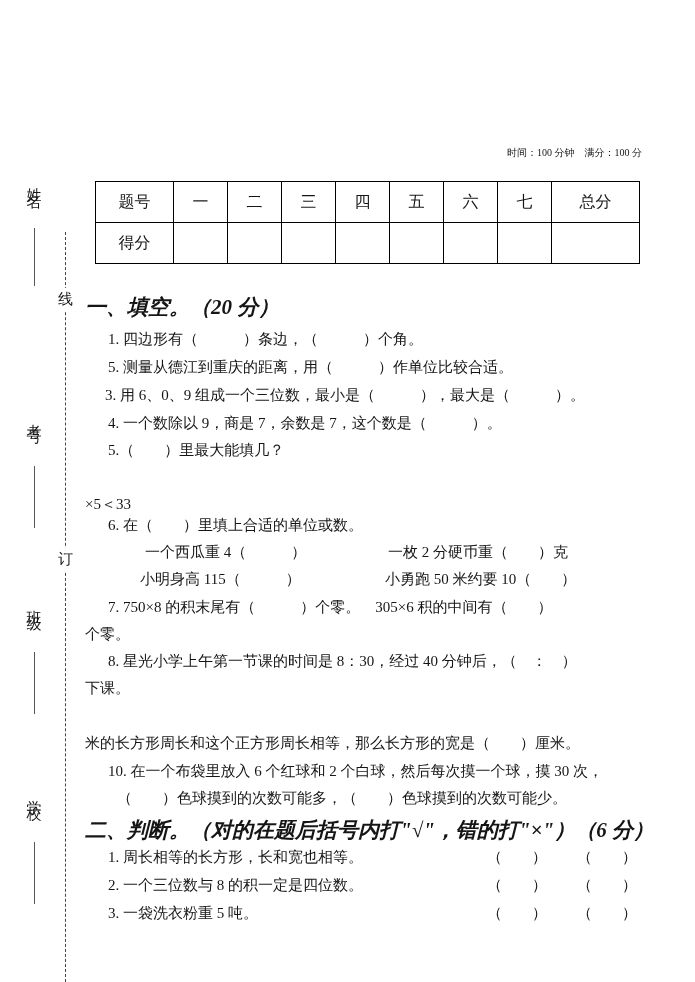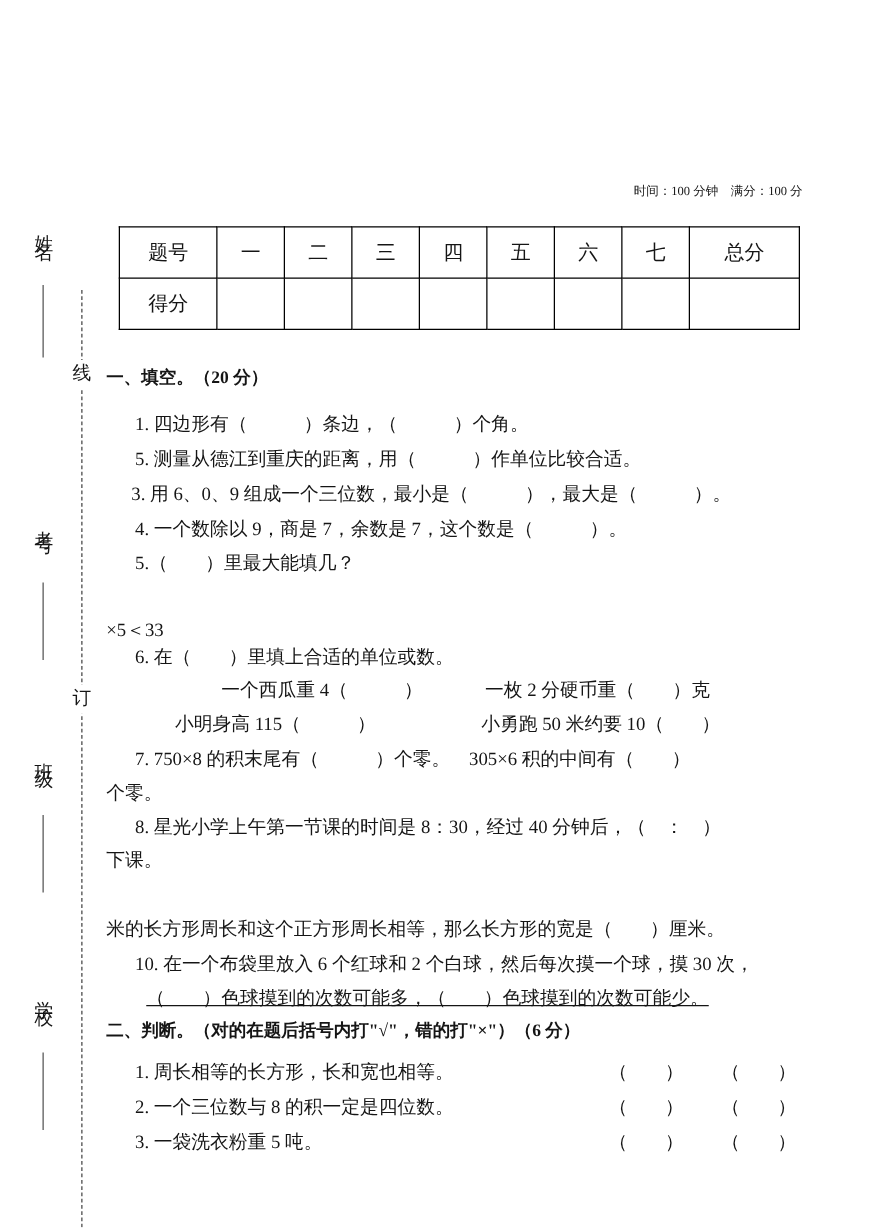--- a/index.html
+++ b/index.html
@@ -39,23 +39,24 @@
     border: 1.5px solid #000;
     height: 41px;
     text-align: center;
     vertical-align: middle;
     font-size: 16px;
     font-weight: normal;
     white-space: pre;
   }
   .heading {
     position: absolute;
-    font-size: 14px;
+    font-size: 21px;
     font-weight: 600;
     white-space: pre;
+    font-style: italic;
   }
   .line {
     position: absolute;
     font-size: 15px;
     white-space: pre;
   }
   .vlabel {
     position: absolute;
     writing-mode: vertical-rl;
     font-size: 15px;
@@ -144,31 +145,31 @@
 
   <div class="heading" style="left:85px; top:293px;">一、填空。（20 分）</div>
 
   <div class="line" style="left:108px; top:330px;">1. 四边形有（　　　）条边，（　　　）个角。</div>
   <div class="line" style="left:108px; top:358px;">5. 测量从德江到重庆的距离，用（　　　）作单位比较合适。</div>
   <div class="line" style="left:105px; top:386px;">3. 用 6、0、9 组成一个三位数，最小是（　　　），最大是（　　　）。</div>
   <div class="line" style="left:108px; top:414px;">4. 一个数除以 9，商是 7，余数是 7，这个数是（　　　）。</div>
   <div class="line" style="left:108px; top:441px;">5.（　　）里最大能填几？</div>
   <div class="line" style="left:85px;  top:495px;">×5＜33</div>
   <div class="line" style="left:108px; top:516px;">6. 在（　　）里填上合适的单位或数。</div>
-  <div class="line" style="left:145px; top:543px;margin-left:32px;">一个西瓜重 4（　　　）</div>
+  <div class="line" style="left:145px; top:543px;">一个西瓜重 4（　　　）</div>
   <div class="line" style="left:388px; top:543px;">一枚 2 分硬币重（　　）克</div>
   <div class="line" style="left:140px; top:570px;">小明身高 115（　　　）</div>
   <div class="line" style="left:385px; top:570px;">小勇跑 50 米约要 10（　　）</div>
   <div class="line" style="left:108px; top:598px;">7. 750×8 的积末尾有（　　　）个零。　305×6 积的中间有（　　）</div>
   <div class="line" style="left:85px;  top:625px;">个零。</div>
   <div class="line" style="left:108px; top:652px;">8. 星光小学上午第一节课的时间是 8：30，经过 40 分钟后，（　：　）</div>
   <div class="line" style="left:85px;  top:679px;">下课。</div>
   <div class="line" style="left:85px;  top:734px;">米的长方形周长和这个正方形周长相等，那么长方形的宽是（　　）厘米。</div>
   <div class="line" style="left:108px; top:762px;">10. 在一个布袋里放入 6 个红球和 2 个白球，然后每次摸一个球，摸 30 次，</div>
-  <div class="line" style="left:117px; top:789px;text-decoration:underline;">（　　）色球摸到的次数可能多，（　　）色球摸到的次数可能少。</div>
+  <div class="line" style="left:117px; top:789px;">（　　）色球摸到的次数可能多，（　　）色球摸到的次数可能少。</div>
 
   <div class="heading" style="left:85px; top:816px;">二、判断。（对的在题后括号内打"√"，错的打"×"）（6 分）</div>
 
   <div class="line" style="left:108px; top:848px;">1. 周长相等的长方形，长和宽也相等。</div>
   <div class="line" style="left:487px; top:848px;">（　　）</div>
   <div class="line" style="left:577px; top:848px;">（　　）</div>
 
   <div class="line" style="left:108px; top:876px;">2. 一个三位数与 8 的积一定是四位数。</div>
   <div class="line" style="left:487px; top:876px;">（　　）</div>
   <div class="line" style="left:577px; top:876px;">（　　）</div>

